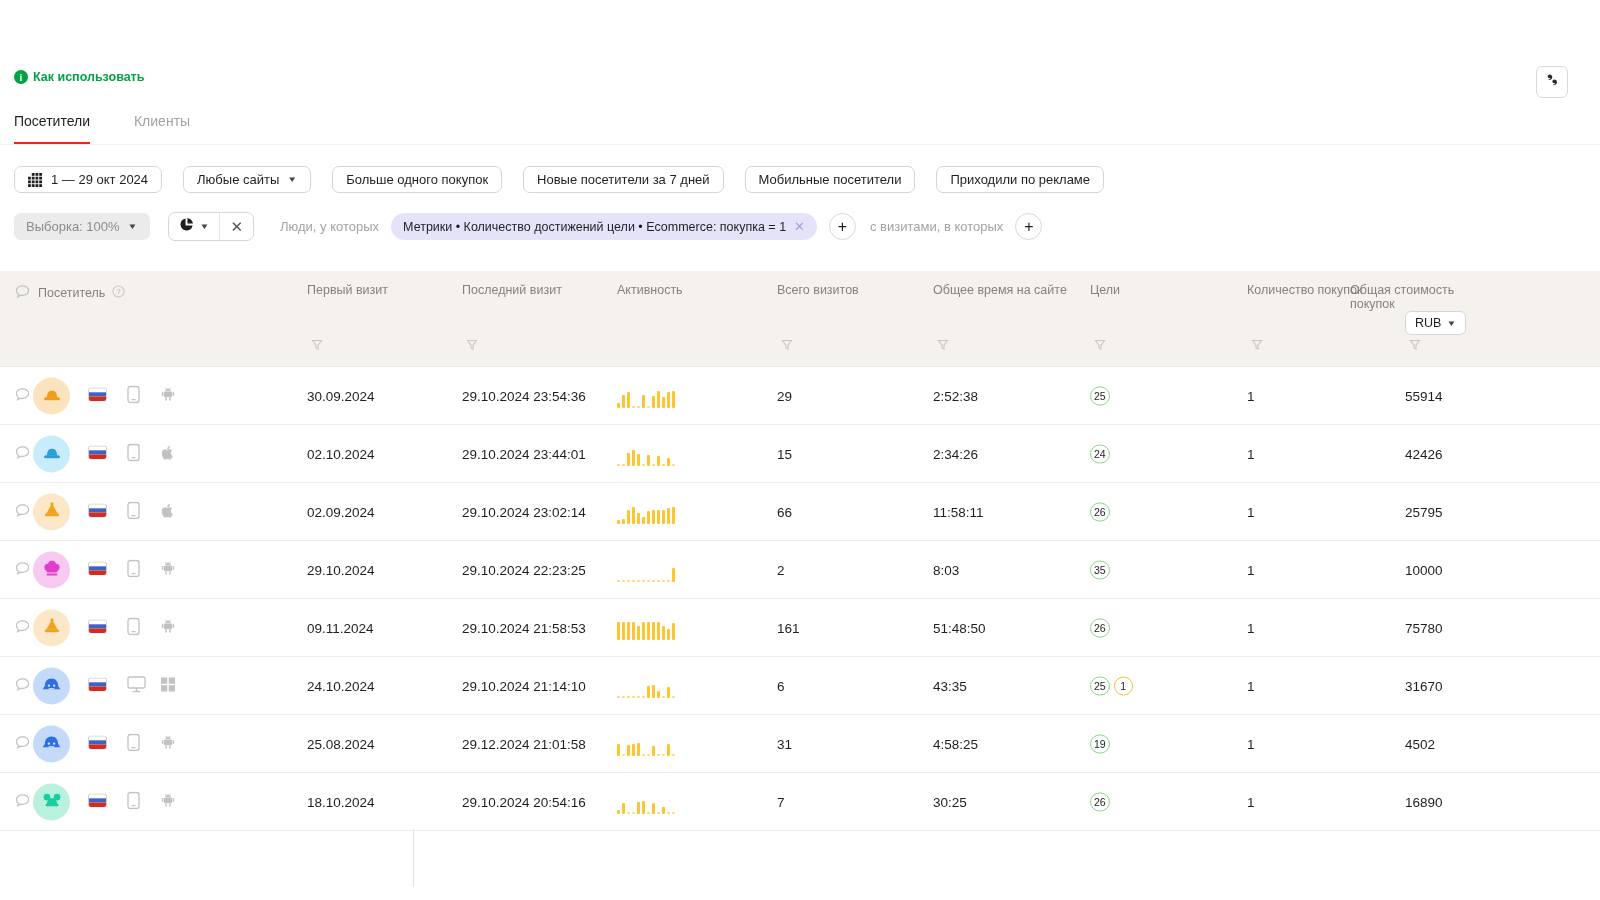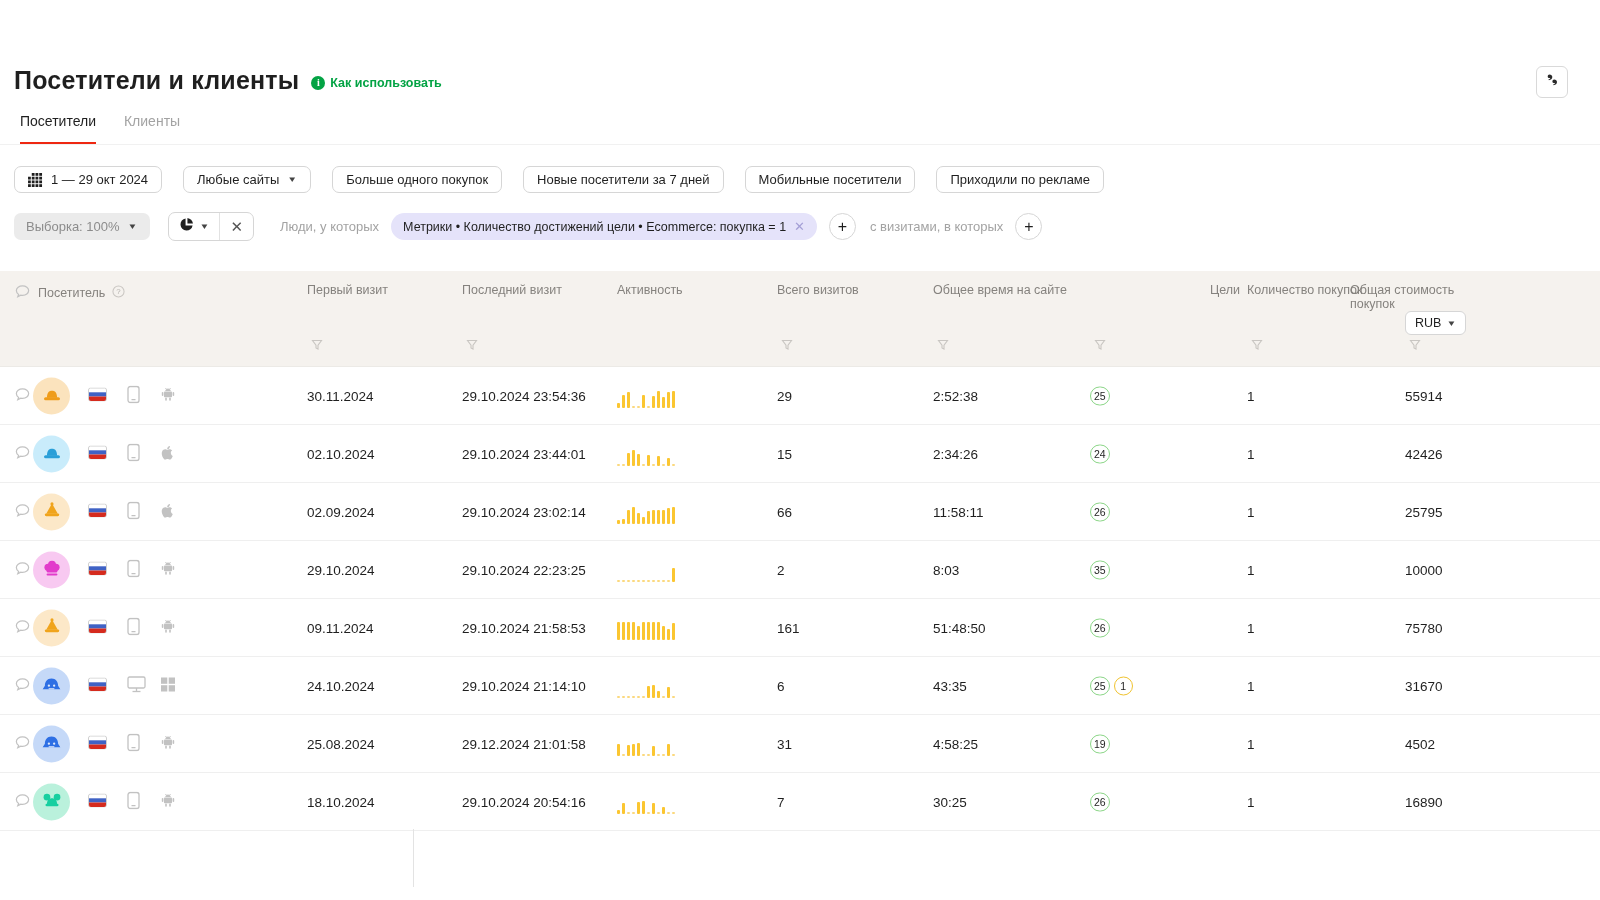--- a/index.html
+++ b/index.html
@@ -11,21 +11,21 @@
   .page-title { font-size:25px; font-weight:bold; letter-spacing:0.2px; }
   .help-link { display:flex; align-items:center; gap:5px; cursor:pointer; margin-top:4px; }
   .help-link span.txt { color:#03a344; font-size:12.5px; font-weight:bold; }
   .info-badge { width:14px; height:14px; border-radius:50%; background:#03a344; color:#fff;
     font-size:10px; font-weight:bold; display:flex; align-items:center; justify-content:center; font-family:"Liberation Serif",serif; }
   .feedback-btn { position:absolute; top:66px; right:32px; width:32px; height:32px; border:1px solid #d9d9d9;
     border-radius:6px; background:#fff; display:flex; align-items:center; justify-content:center; cursor:pointer; }
 
   
   .tabs { position:absolute; top:113px; left:0; width:100%; height:32px; }
-  .tabs .inner { display:flex; gap:28px; padding-left:20px;text-align:center; }
+  .tabs .inner { display:flex; gap:44px; padding-left:14px;text-align:center; }
   .tab { font-size:14px; padding-bottom:13px; cursor:pointer; }
   .tab.active { color:#1f1f1f; border-bottom:3px solid #ee2711; }
   .tab.inactive { color:#a3a3a3; }
   .tabs .baseline { position:absolute; left:0; right:0; bottom:0px; height:1px; background:#f1f1f1; }
 
   
   .filters { position:absolute; top:166px; left:14px; display:flex; gap:21px; }
   .fbtn { height:27px; border:1px solid #d6d6d6; border-radius:7px; background:#fff; display:flex;
     align-items:center; gap:8px; padding:0 13px; font-size:13px; cursor:pointer; white-space:nowrap; }
   .fbtn svg { display:block; }
@@ -64,21 +64,20 @@
   .goalwrap { display:flex; gap:4px; }
   .goal-badge { min-width:19px; height:19px; border-radius:10px; border:1px solid #8bd687; background:#fff;
     font-size:10.5px; display:flex; align-items:center; justify-content:center; padding:0 3px; color:#1f1f1f; }
   .goal-badge.yellow { border-color:#f0c330; }
   .bottom-divider { position:absolute; left:413px; top:829px; width:1px; height:58px; background:#e3e3e3; }
 </style>
 </head>
 <body>
 
 <div class="page-header">
-  <span class="page-title">Посетители и клиенты</span>
   <span class="help-link">
     <span class="info-badge">i</span>
     <span class="txt">Как использовать</span>
   </span>
 </div>
 
 <div class="feedback-btn">
   <span>
     <svg width="16" height="16" viewBox="0 0 16 16">
         <path d="M5.5 2.5c1.6 0 2.8 1.1 2.8 2.6 0 1.7-1.3 3-3.4 3.2l-.5-1c1-.2 1.7-.7 1.9-1.4-.2.1-.5.2-.8.2-1 0-1.8-.7-1.8-1.7s.8-1.9 1.8-1.9z" fill="#2b2b2b"></path>
@@ -184,21 +183,21 @@
         </svg></div>
       <div class="th" style="left:617px;">Активность</div>
       <div class="th" style="left:777px;">Всего визитов</div>
       <div class="th-funnel" style="left:781px;"><svg width="12" height="12" viewBox="0 0 12 12">
           <path d="M1.5 1.5h9L7 6.2V10l-2-1V6.2z" fill="none" stroke="#c9c6c2" stroke-width="1.1"></path>
         </svg></div>
       <div class="th" style="left:933px;">Общее время на сайте</div>
       <div class="th-funnel" style="left:937px;"><svg width="12" height="12" viewBox="0 0 12 12">
           <path d="M1.5 1.5h9L7 6.2V10l-2-1V6.2z" fill="none" stroke="#c9c6c2" stroke-width="1.1"></path>
         </svg></div>
-      <div class="th" style="left:1090px;text-align:right;">Цели</div>
+      <div class="th" style="left:1090px;">Цели</div>
       <div class="th-funnel" style="left:1094px;"><svg width="12" height="12" viewBox="0 0 12 12">
           <path d="M1.5 1.5h9L7 6.2V10l-2-1V6.2z" fill="none" stroke="#c9c6c2" stroke-width="1.1"></path>
         </svg></div>
       <div class="th" style="left:1247px;">Количество покупок</div>
       <div class="th-funnel" style="left:1251px;"><svg width="12" height="12" viewBox="0 0 12 12">
           <path d="M1.5 1.5h9L7 6.2V10l-2-1V6.2z" fill="none" stroke="#c9c6c2" stroke-width="1.1"></path>
         </svg></div>
       <div class="th" style="left:1350px;">Общая стоимость<br>покупок</div>
       <div class="th-funnel" style="left:1409px;"><svg width="12" height="12" viewBox="0 0 12 12">
           <path d="M1.5 1.5h9L7 6.2V10l-2-1V6.2z" fill="none" stroke="#c9c6c2" stroke-width="1.1"></path>
@@ -238,21 +237,21 @@
               <path d="M4.8 5.5h6.4c.5 0 .8.4.8.8v4.2c0 .5-.4.8-.8.8H4.8c-.5 0-.8-.4-.8-.8V6.3c0-.5.3-.8.8-.8z"></path>
               <path d="M5.2 4.9c.3-1.4 1.4-2.4 2.8-2.4s2.5 1 2.8 2.4z"></path>
               <line x1="5.5" y1="2" x2="6.3" y2="3.2" stroke="#c2c2c2" stroke-width="0.9"></line>
               <line x1="10.5" y1="2" x2="9.7" y2="3.2" stroke="#c2c2c2" stroke-width="0.9"></line>
               <rect x="1.8" y="6" width="1.6" height="4" rx="0.8"></rect>
               <rect x="12.6" y="6" width="1.6" height="4" rx="0.8"></rect>
               <rect x="5.2" y="11.6" width="1.6" height="3.2" rx="0.8"></rect>
               <rect x="9.2" y="11.6" width="1.6" height="3.2" rx="0.8"></rect>
             </g>
           </svg></span>
-        <span class="cell" style="left:307px">30.11.2024</span>
+        <span class="cell" style="left:307px">30.09.2024</span>
         <span class="cell" style="left:462px">29.10.2024 23:54:36</span>
         <span class="cell spark" style="left:617px">
           <span class="bar" style="height:5px"></span>
           <span class="bar" style="height:13px"></span>
           <span class="bar" style="height:16px"></span>
           <span class="dot"></span>
           <span class="dot"></span>
           <span class="bar" style="height:13px"></span>
           <span class="dot"></span>
           <span class="bar" style="height:12px"></span>

